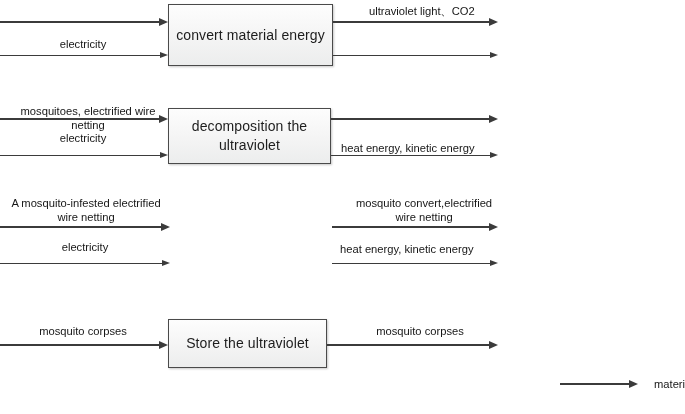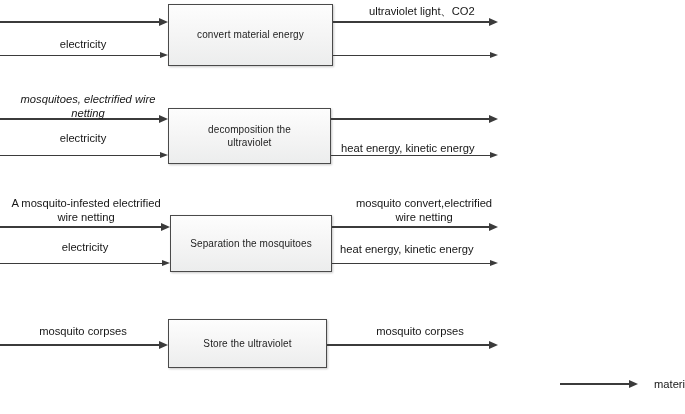--- a/index.html
+++ b/index.html
@@ -22,21 +22,21 @@
   .proc-box {
     position: absolute;
     box-sizing: border-box;
     border: 1px solid #4a4a4a;
     background: linear-gradient(180deg, #fdfdfd 0%, #f4f4f4 55%, #eceded 100%);
     box-shadow: 1px 1px 2px rgba(0,0,0,0.22);
     display: flex;
     align-items: center;
     justify-content: center;
     text-align: center;
-    font-size: 10px;
+    font-size: 14px;
     line-height: 1.35;
     color: #1d1d1d;
     letter-spacing: 0.1px;
     padding: 2px 6px;
     white-space: pre-line;
   }
   
   .flow {
     position: absolute;
     height: 0;
@@ -125,21 +125,21 @@
 
   <div class="flow energy" style="left:333px; top:55px; width:165px;">
     <div class="shaft" style="width:157px;"></div>
     <div class="head" style="left:157px;"></div>
   </div>
 
   <div class="flow material" style="left:0px; top:119px; width:168px;">
     <div class="shaft" style="width:159px;"></div>
     <div class="head" style="left:159px;"></div>
   </div>
-  <div class="flow-label center" style="left:8px; top:92px; width:160px;font-style:italic;">mosquitoes, electrified wire
+  <div class="flow-label center" style="left:8px; top:104px; width:160px;">mosquitoes, electrified wire
 netting</div>
 
   <div class="flow energy" style="left:0px; top:155px; width:168px;">
     <div class="shaft" style="width:160px;"></div>
     <div class="head" style="left:160px;"></div>
   </div>
   <div class="flow-label center" style="left:20px; top:131px; width:126px;">electricity</div>
 
   <div class="proc-box" style="left:168px; top:108px; width:163px; height:56px;">decomposition the
 ultraviolet</div>
@@ -161,21 +161,20 @@
   </div>
   <div class="flow-label center" style="left:2px; top:196px; width:168px;">A mosquito-infested electrified
 wire netting</div>
 
   <div class="flow energy" style="left:0px; top:263px; width:170px;">
     <div class="shaft" style="width:162px;"></div>
     <div class="head" style="left:162px;"></div>
   </div>
   <div class="flow-label center" style="left:22px; top:240px; width:126px;">electricity</div>
 
-  <div class="proc-box" style="left:170px; top:215px; width:162px; height:57px;">Separation  the mosquitoes</div>
 
   <div class="flow material" style="left:332px; top:227px; width:166px;">
     <div class="shaft" style="width:157px;"></div>
     <div class="head" style="left:157px;"></div>
   </div>
   <div class="flow-label center" style="left:340px; top:196px; width:168px;">mosquito convert,electrified
 wire netting</div>
 
   <div class="flow energy" style="left:332px; top:263px; width:166px;">
     <div class="shaft" style="width:158px;"></div>

